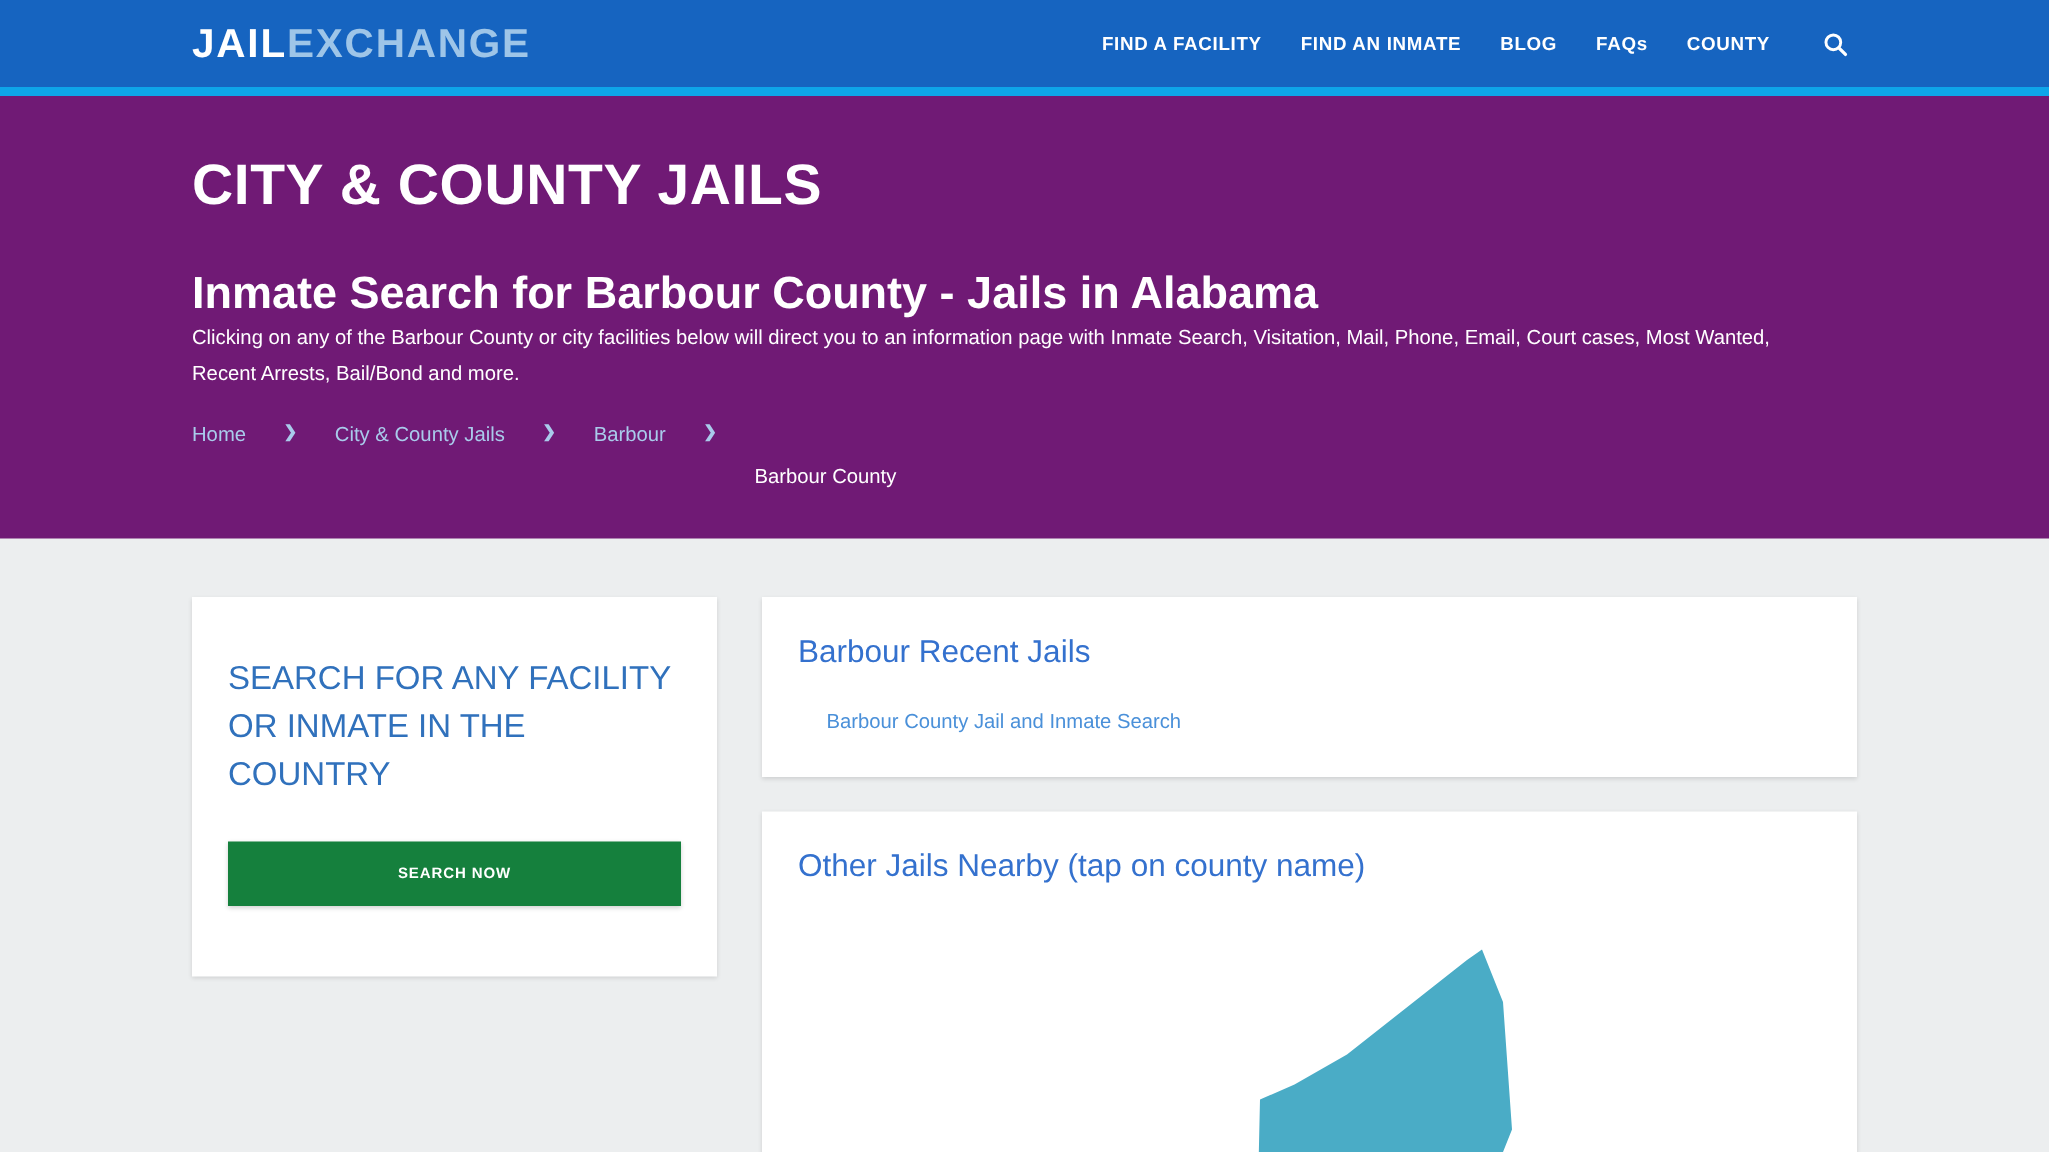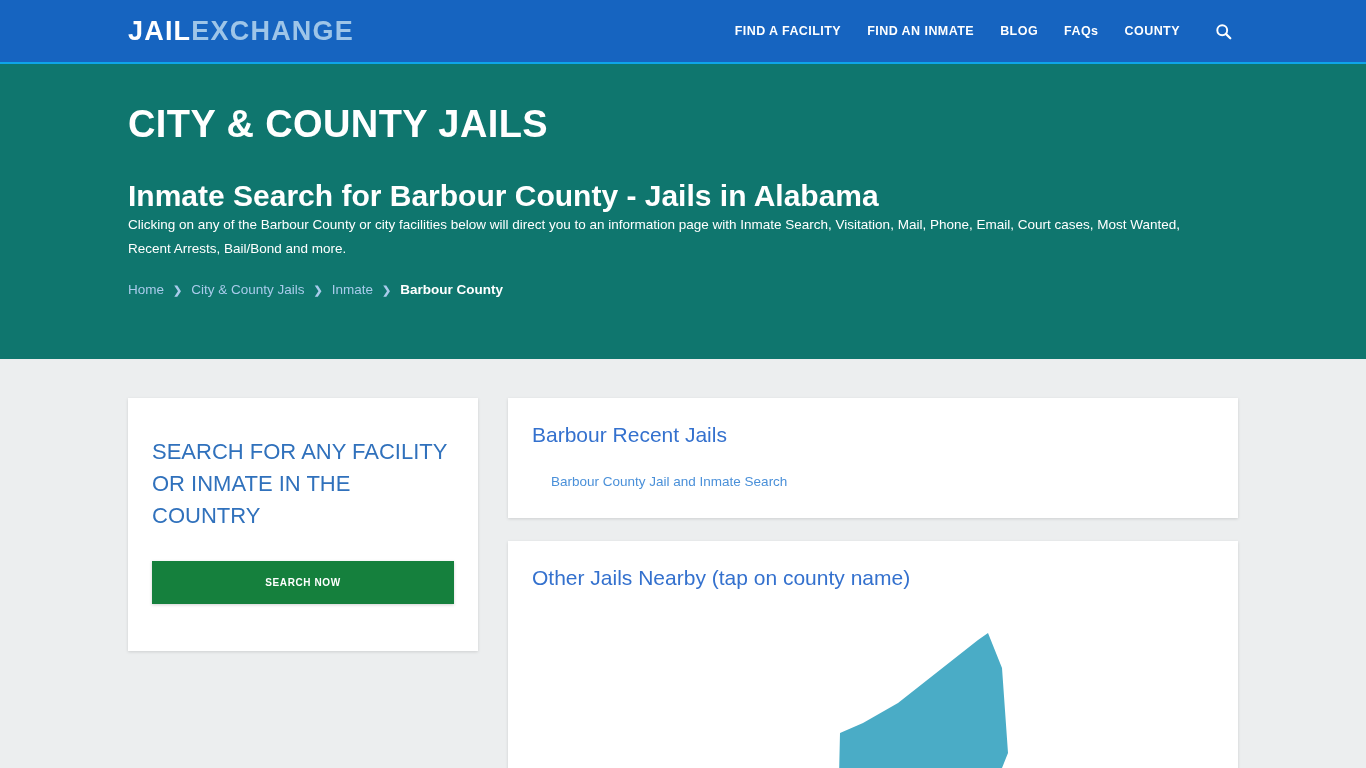--- a/index.html
+++ b/index.html
@@ -8,21 +8,21 @@
     height: 768px;
     overflow: hidden;
     font-family: "Liberation Sans", sans-serif;
     background: #eceeef;
   }
 
   
   .topbar {
     height: 64px;
     background: #1664c0;
-    border-bottom: 2px solid #0ea5e9;
+    border-bottom: 6px solid #0ea5e9;
     display: flex;
     align-items: center;
     padding: 0 128px 0 128px;
     position: relative;
   }
   .logo {
     font-size: 27px;
     font-weight: 700;
     letter-spacing: 1.2px;
     line-height: 1;
@@ -52,21 +52,21 @@
   .nav .search-btn {
     padding: 0 6px 0 22px;
     display: flex;
     align-items: center;
     cursor: pointer;
   }
   .nav .search-btn svg { display: block; }
 
   
   .hero {
-    background: #0f766e;
+    background: #701a75;
     padding: 40px 128px 0 128px;
     height: 295px;
   }
   .hero h1 {
     color: #ffffff;
     font-size: 38px;
     font-weight: 700;
     letter-spacing: 0.4px;
     line-height: 1.1;
     margin-bottom: 33px;
@@ -79,39 +79,40 @@
   }
   .hero p.desc {
     color: #ffffff;
     font-size: 13.5px;
     line-height: 1.72;
     max-width: 1095px;
     margin-bottom: 22px;
   }
   .crumbs {
     display: flex;
-    align-items: center;
+    align-items: flex-start;
     font-size: 13.5px;
-    gap: 0;
+    gap: 16px;
   }
   .crumbs a {
     color: #a9cbeb;
     text-decoration: none;
   }
   .crumbs .sep {
     color: #a9cbeb;
     font-size: 11px;
     font-weight: 700;
     padding: 0 9px;
     line-height: 1;
     transform: translateY(1px);
   }
   .crumbs .current {
     color: #ffffff;
-    font-weight: 700;
+    font-weight: 400;
+    margin-top: 28px;
   }
 
   
   .main {
     padding: 39px 128px 0 128px;
     display: flex;
     gap: 30px;
     align-items: flex-start;
   }
   .col-left { width: 350px; flex: 0 0 350px; }
@@ -200,21 +201,21 @@
 <div class="hero">
   <h1>CITY &amp; COUNTY JAILS</h1>
   <h2>Inmate Search for Barbour County - Jails in Alabama</h2>
   <p class="desc">Clicking on any of the Barbour County or city facilities below will direct you to an information page with Inmate Search, Visitation, Mail, Phone, Email, Court cases, Most Wanted, Recent Arrests, Bail/Bond and more.</p>
 
   <div class="crumbs">
     <a href="#">Home</a>
     <span class="sep">❯</span>
     <a href="#">City &amp; County Jails</a>
     <span class="sep">❯</span>
-    <a href="#">Inmate</a>
+    <a href="#">Barbour</a>
     <span class="sep">❯</span>
     <span class="current">Barbour County</span>
   </div>
 </div>
 
 <div class="main">
 
   <div class="col-left">
     <div class="card search-card">
       <h3>SEARCH FOR ANY FACILITY OR INMATE IN THE COUNTRY</h3>

